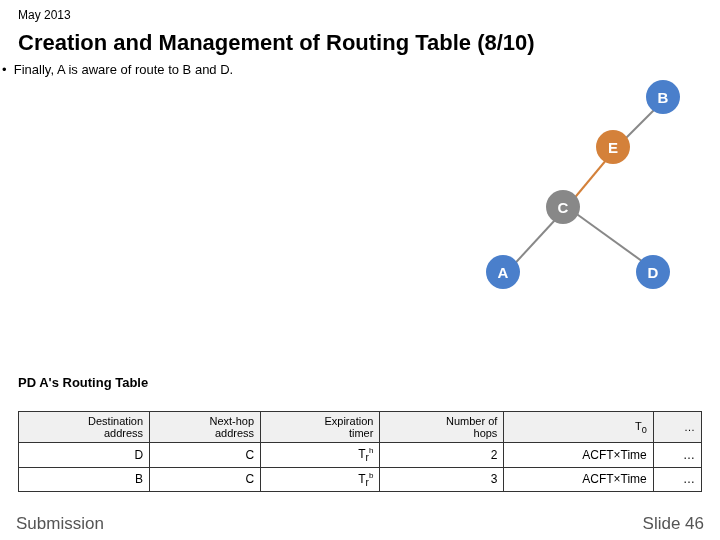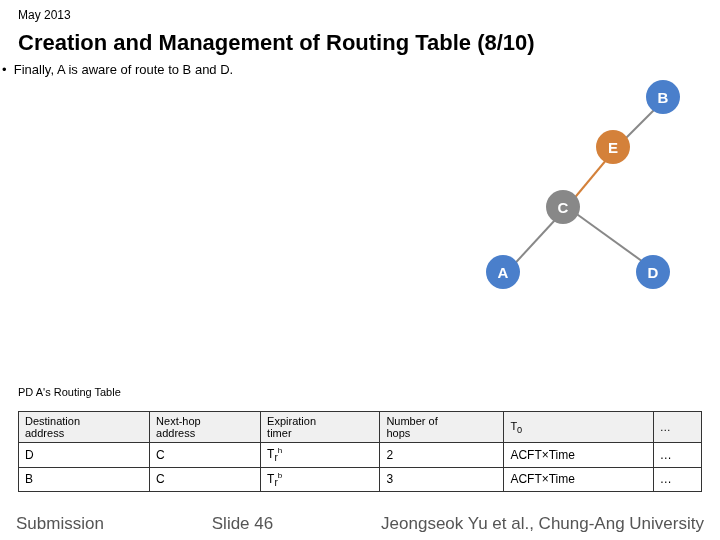--- a/index.html
+++ b/index.html
@@ -59,33 +59,33 @@
       width: 100%; height: 100%;
       z-index: 1;
     }
     .table-section {
       position: absolute;
       bottom: 48px;
       left: 18px;
       right: 18px;
     }
     .table-title {
-      font-size: 11px;
-      font-weight: normal;
-      margin-bottom: 13px;
+      font-size: 13px;
+      font-weight: bold;
+      margin-bottom: 21px;
     }
     table {
       border-collapse: collapse;
       width: 100%;
       font-size: 12px;
     }
     th, td {
       border: 1px solid #333;
       padding: 3px 6px;
-      text-align: left;
+      text-align: right;
       vertical-align: middle;
     }
     th {
       background: #f0f0f0;
       font-weight: normal;
       font-size: 11px;
     }
     .footer {
       position: absolute;
       bottom: 6px;
@@ -159,14 +159,13 @@
         <td>ACFT×Time</td>
         <td>…</td>
       </tr>
     </tbody>
   </table>
 </div>
 
 <div class="footer">
   <span>Submission</span>
   <span>Slide 46</span>
-  <span>Jeongseok Yu et al., Chung-Ang University</span>
 </div>
 
 </body></html>

